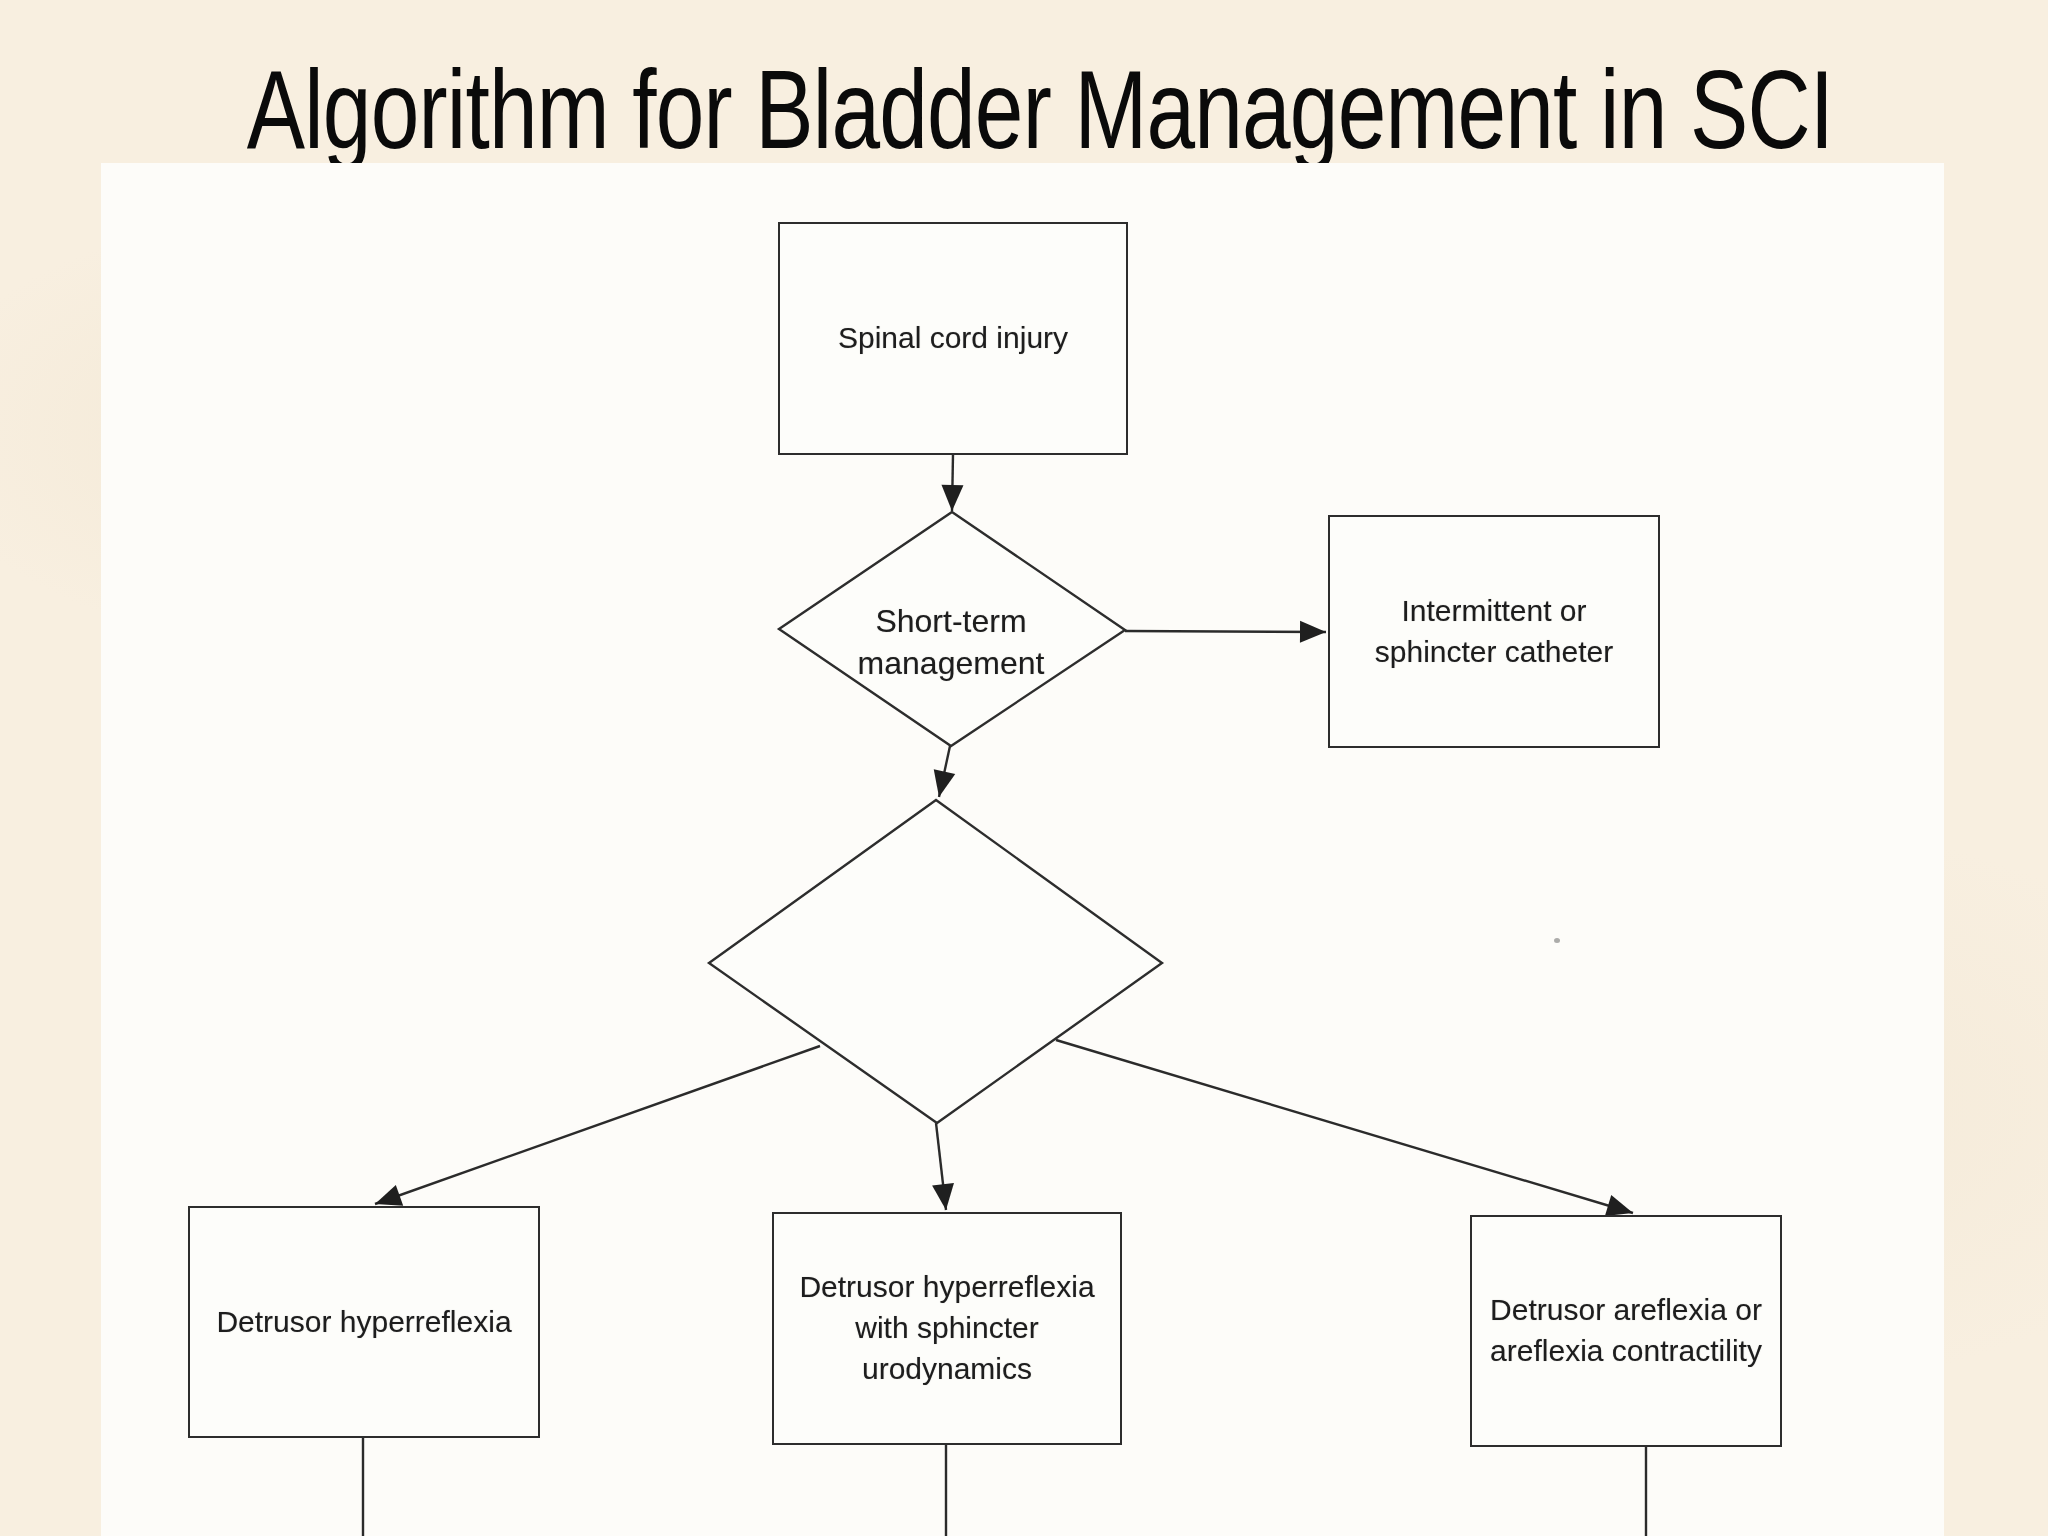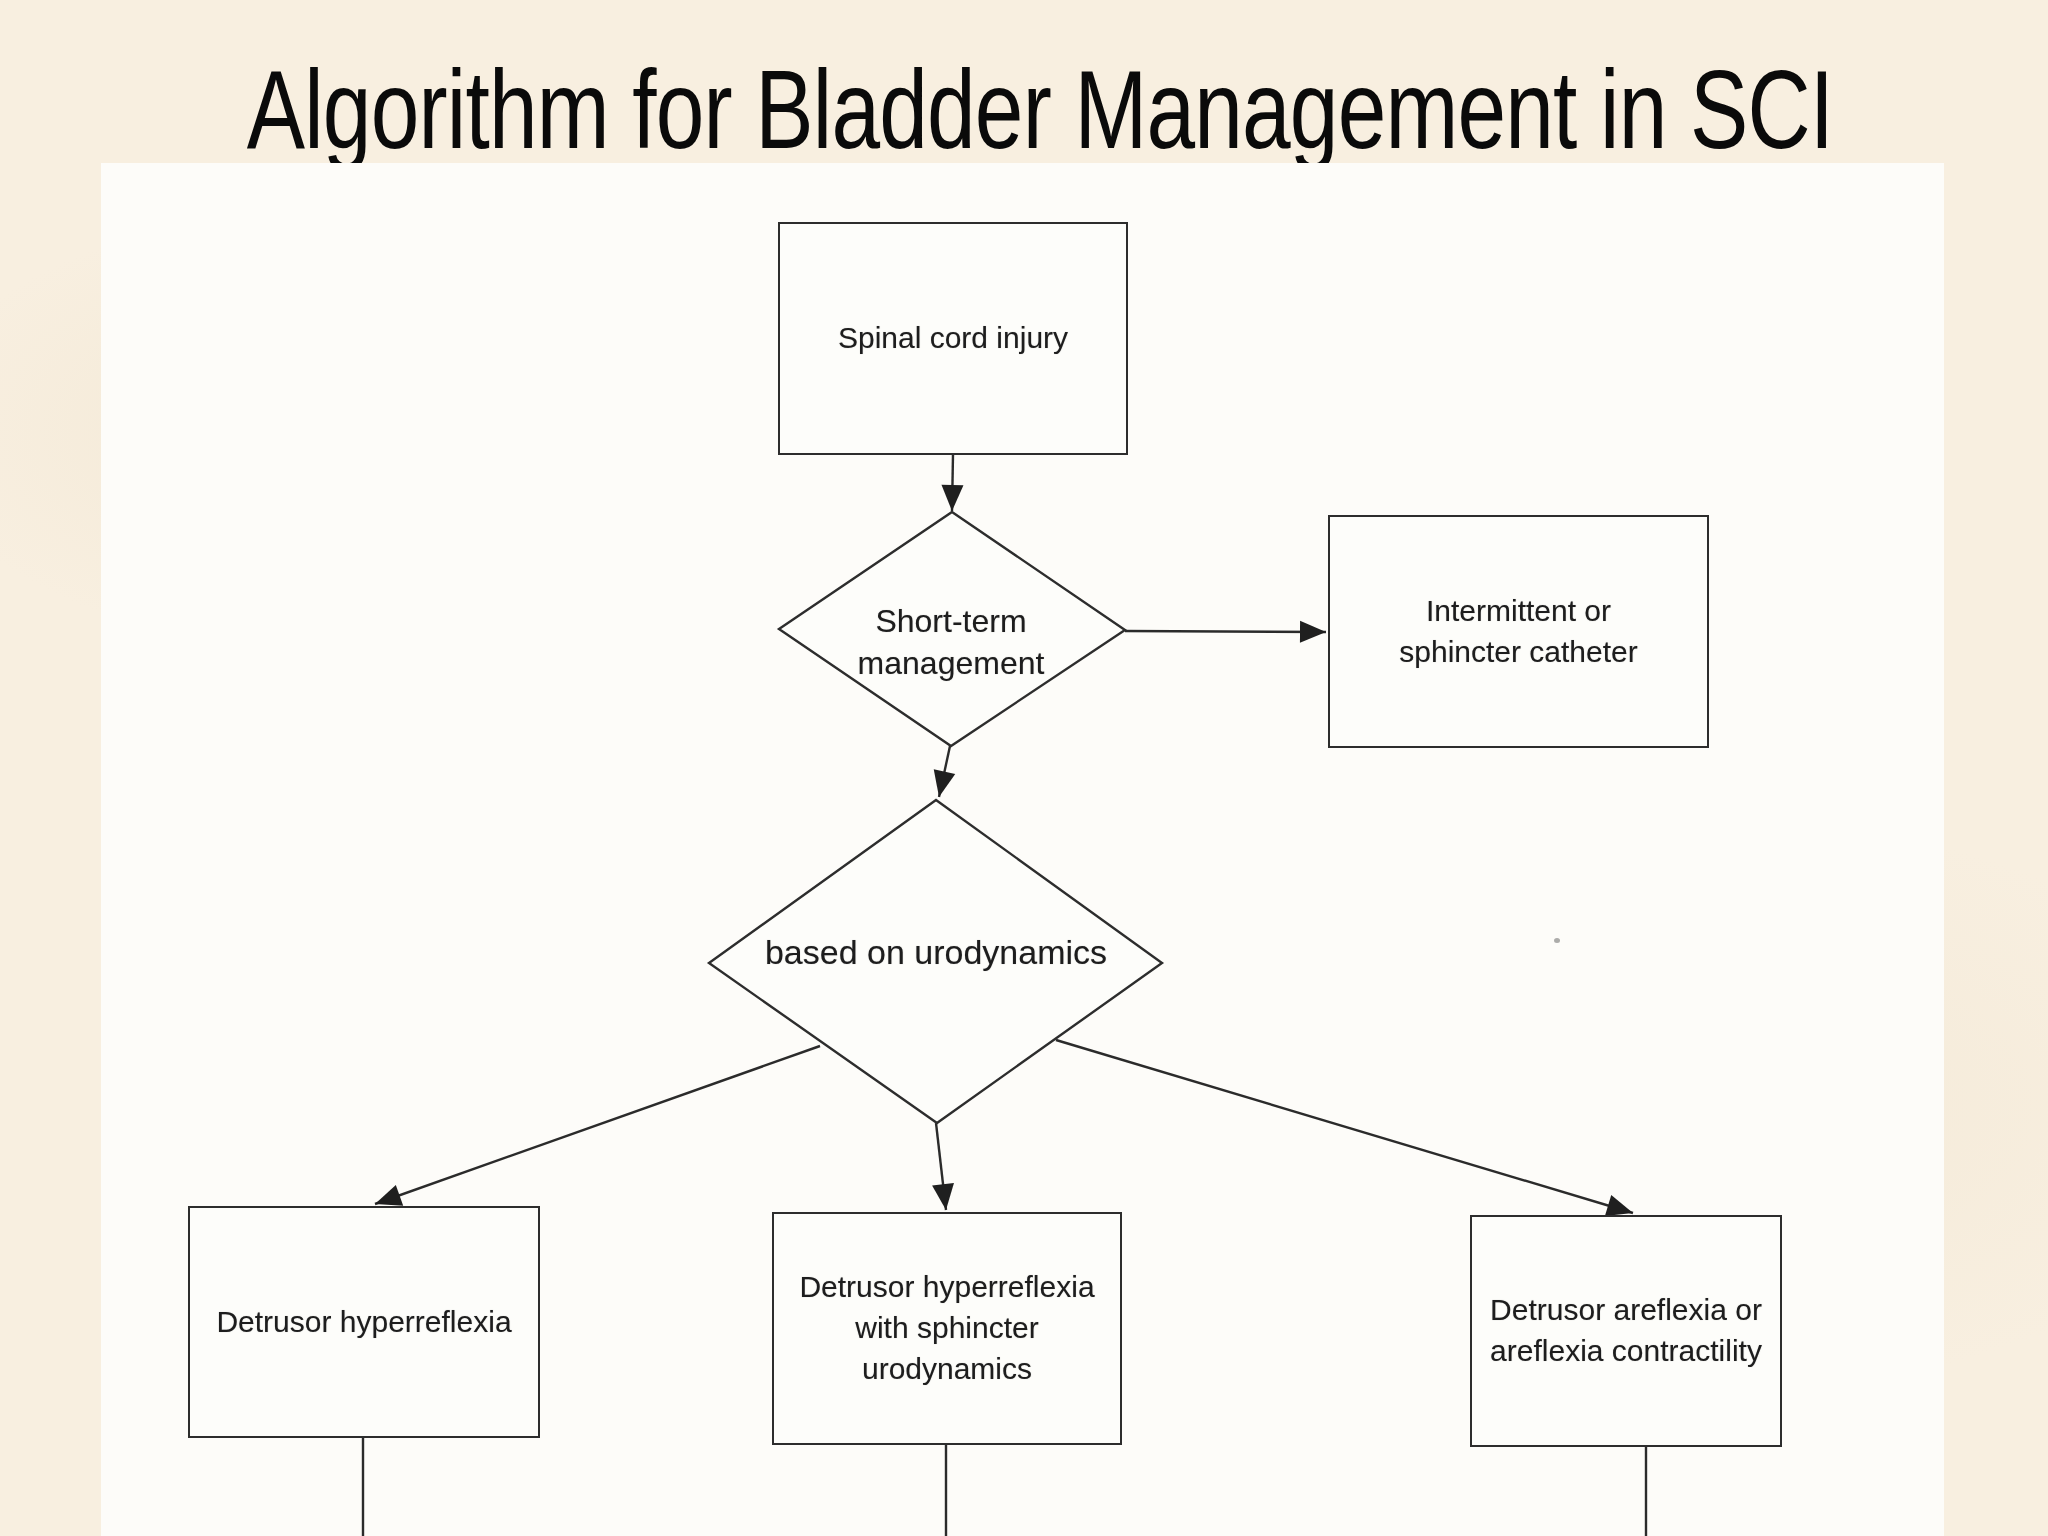--- a/index.html
+++ b/index.html
@@ -78,21 +78,21 @@
     line-height: 1.3;
   }
   .diamond-label.d2 {
     font-size: 34px;
     line-height: 1.32;
   }
   .ln { display: block; white-space: nowrap; }
 
   
   #box-sci       { left: 778px;  top: 222px;  width: 350px; height: 233px; }
-  #box-catheter  { left: 1328px; top: 515px;  width: 381px; height: 233px; }
+  #box-catheter  { left: 1328px; top: 515px;  width: 332px; height: 233px; }
   #box-hyper     { left: 188px;  top: 1206px; width: 352px; height: 232px; }
   #box-dyssyn    { left: 772px;  top: 1212px; width: 350px; height: 233px; }
   #box-areflexia { left: 1470px; top: 1215px; width: 312px; height: 232px; }
   #label-shortterm { left: 801px; top: 593px; width: 300px; height: 100px; }
   #label-longterm  { left: 720px; top: 897px; width: 432px; height: 110px; }
 
   .speck {
     position: absolute;
     left: 1554px;
     top: 938px;
@@ -155,16 +155,15 @@
   <span class="ln">Detrusor areflexia or</span>
   <span class="ln">areflexia contractility</span>
 </div>
 
 <div class="node diamond-label d1" id="label-shortterm">
   <span class="ln">Short-term</span>
   <span class="ln">management</span>
 </div>
 
 <div class="node diamond-label d2" id="label-longterm">
-  <span class="ln">based on urodynamics</span>
 </div>
 
 <div class="speck"></div>
 
 </body></html>

